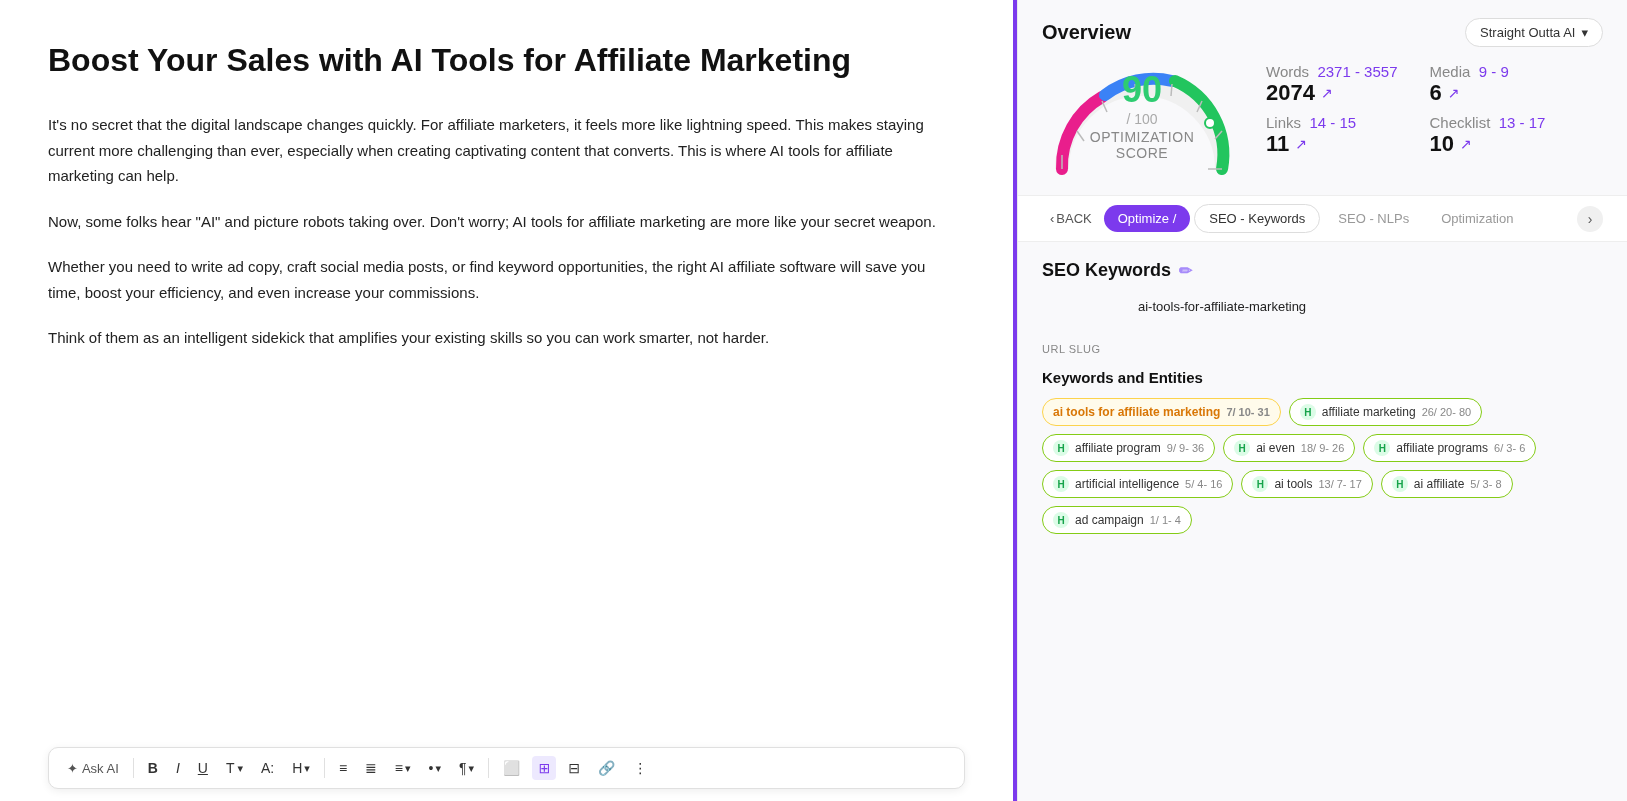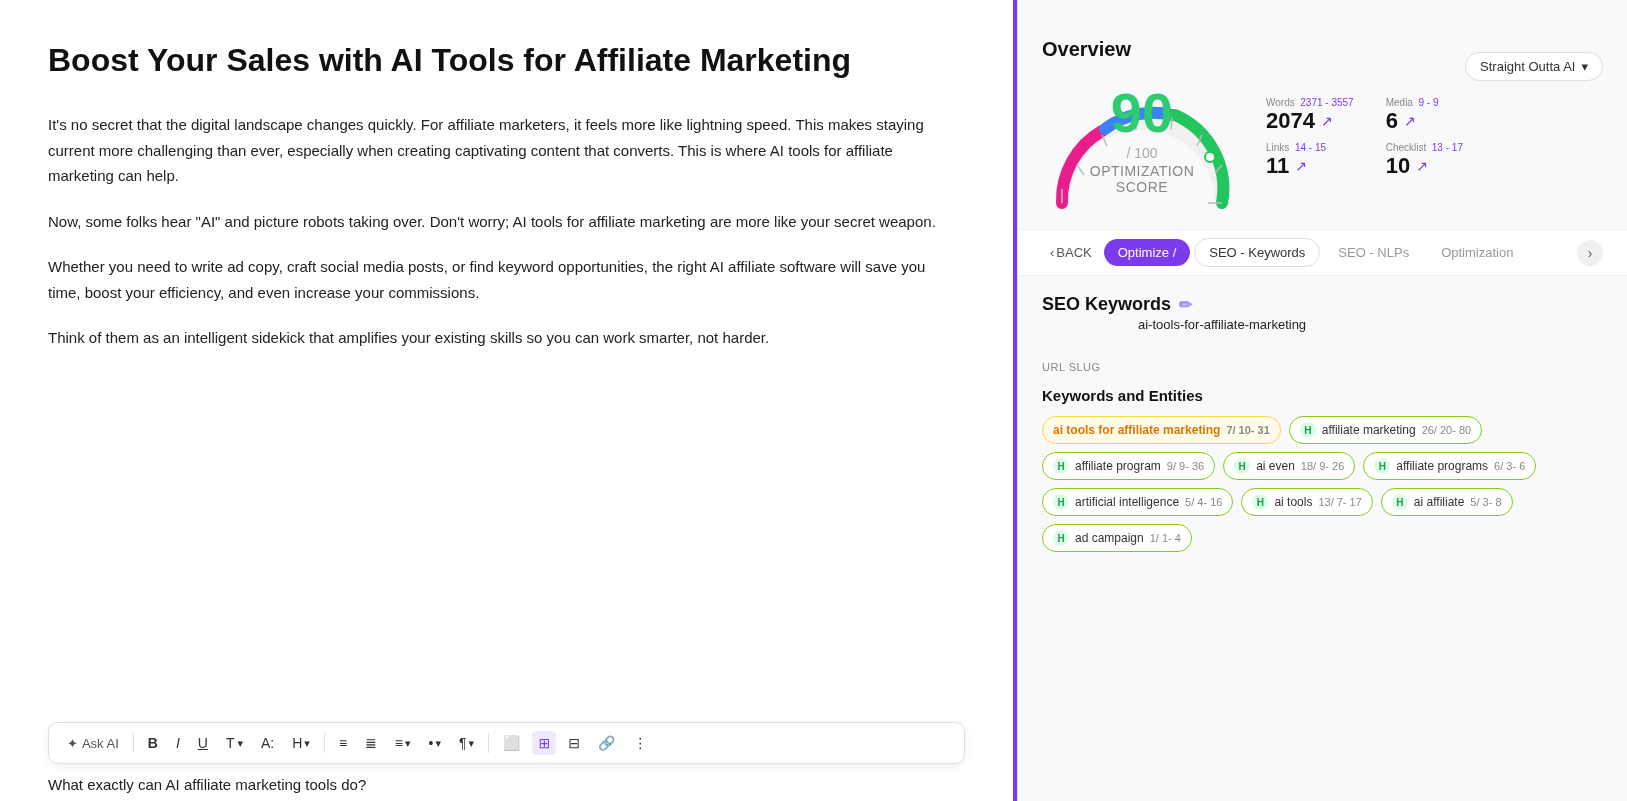--- a/index.html
+++ b/index.html
@@ -90,21 +90,21 @@
     .overview-header {
       display: flex;
       justify-content: space-between;
       align-items: center;
       padding: 18px 24px 12px 24px;
     }
     .overview-title { font-size: 20px; font-weight: 600; color: #111; }
     .dropdown-btn {
       display: flex; align-items: center; gap: 6px;
       background: #fff; border: 1px solid #ddd; border-radius: 20px;
-      padding: 6px 14px; font-size: 13px; cursor: pointer; color: #333; margin-top: 34px;
+      padding: 6px 14px; font-size: 13px; cursor: pointer; color: #333;
     }
 
     
     .score-section {
       display: flex;
       align-items: flex-start;
       padding: 0 24px 16px 24px;
       gap: 24px;
     }
     .gauge-container {
@@ -114,32 +114,32 @@
       flex-shrink: 0;
     }
     .gauge-svg { width: 200px; height: 120px; }
     .gauge-score {
       position: absolute;
       bottom: 18px;
       left: 50%;
       transform: translateX(-50%);
       text-align: center;
     }
-    .gauge-score .number { font-size: 56px; font-weight: 700; color: #2ecc71; }
+    .gauge-score .number { font-size: 36px; font-weight: 700; color: #2ecc71; }
     .gauge-score .slash { font-size: 14px; color: #aaa; }
     .gauge-score .label { font-size: 14px; color: #888; letter-spacing: 0.5px; margin-top: 2px; }
 
     .score-stats {
       display: grid;
       grid-template-columns: 1fr 1fr;
       gap: 8px 32px;
       padding-top: 4px;
     }
     .stat-item {}
-    .stat-label { font-size: 10px; color: #888; }
+    .stat-label { font-size: 15px; color: #888; }
     .stat-value-row { display: flex; align-items: center; gap: 6px; }
     .stat-value { font-size: 22px; font-weight: 600; color: #111; }
     .stat-arrow { font-size: 14px; color: #7c3aed; }
 
     
     .tabs-section {
       display: flex;
       align-items: center;
       padding: 8px 24px;
       gap: 4px;
@@ -174,20 +174,21 @@
       font-size: 14px; color: #555;
     }
 
     
     .seo-section {
       padding: 18px 24px;
     }
     .seo-section-title {
       font-size: 18px; font-weight: 600; color: #111;
       display: flex; align-items: center; gap: 8px;
+      margin-bottom: 16px;
     }
     .edit-icon { color: #a78bfa; font-size: 16px; cursor: pointer; }
 
     .meta-row {
       display: flex;
       margin-bottom: 14px;
       gap: 16px;
       font-size: 13px;
     }
     .meta-key {
@@ -268,23 +269,20 @@
     <button class="toolbar-btn">¶ <span style="font-size:11px;">▾</span></button>
     <div class="toolbar-divider"></div>
     <button class="toolbar-btn">⬜</button>
     <button class="toolbar-btn active">⊞</button>
     <button class="toolbar-btn">⊟</button>
     <button class="toolbar-btn">🔗</button>
     <button class="toolbar-btn">⋮</button>
   </div>
 
 
-  <div style="padding-bottom: 8px; font-size:15px; color:#222;">
-    <span>What exactly can AI affiliate marketing tools do?</span>
-  </div>
 </div>
 
 <div class="divider-vertical"></div>
 
 <div class="right-panel">
 
   <div class="overview-header">
     <span class="overview-title">Overview</span>
     <button class="dropdown-btn">
       <span>Straight Outta AI</span>

